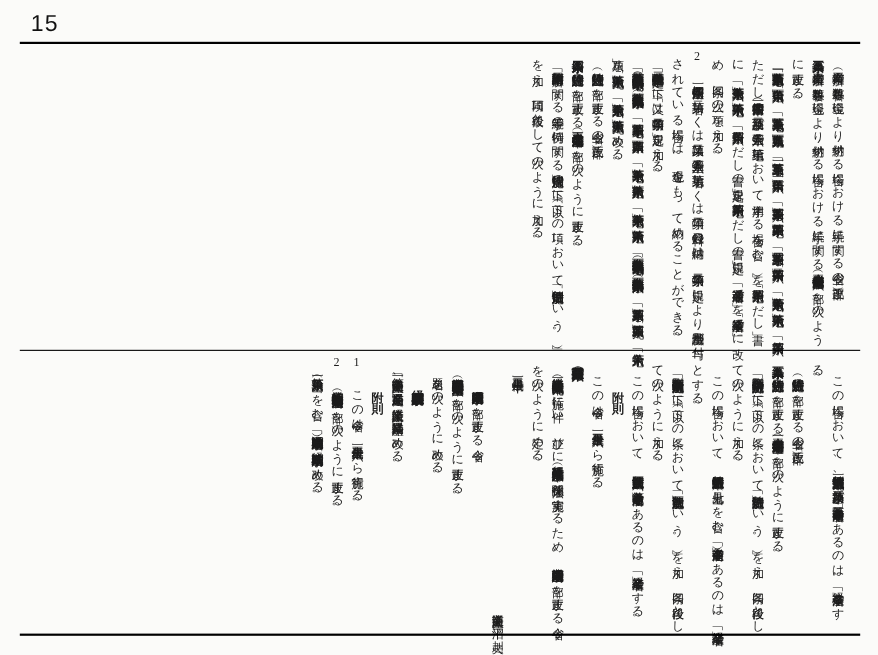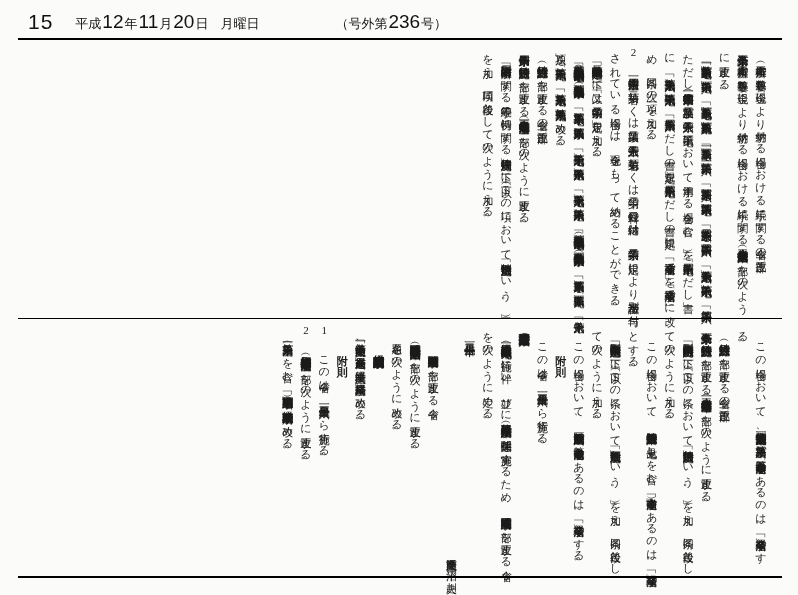--- a/index.html
+++ b/index.html
@@ -49,22 +49,20 @@
     font-family:"Liberation Sans",sans-serif;
     font-weight:bold;
   }
   .sig{text-align:end;}
 </style>
 </head>
 <body>
 
 <div class="header">
   <span class="pgnum">15</span>
-  <span class="date-group"><span>平成</span><span class="num">12</span><span>年</span><span class="num">11</span><span>月</span><span class="num">20</span><span>日</span><span class="weekday">月曜日</span></span>
-  <span class="issue"><span>（号外第</span><span class="num">236</span><span>号）</span></span>
 </div>
 
 <div class="rule rule-header"></div>
 
 <div class="vblock" id="top-block">
   <p><span>　（工業所有権の手数料等を現金により納付する場合における手続に関する省令の一部改正）</span></p>
   <p><b class="lead">第十三条</b><span>　工業所有権の手数料等を現金により納付する場合における手続に関する省令（平成八年通商産業省令第六十四号）の一部を次のように改正する。</span></p>
   <p><span>　第一条中「第百七条第五項」を「第百七条第六項」に、「第百九十五条第七項」を「第百九十五条第八項」に、「第三十一条第五項」を「第三十一条第六項」に、「第五十四条第六項」を「第五十四条第七項」に、「第四十二条第五項」を「第四十二条第六項」に、「第六十七条第六項」を「第六十七条第七項」に、「第四十条第六項ただし書（商標法第四十一条の二第五項及び第六十五条の七第三項において準用する場合を含む。）」を「第四十条第七項ただし書」に、「第七十六条第六項」を「第七十六条第七項」に、「第四十条第六項ただし書の規定」を「第四十条第七項ただし書の規定」に、「通商産業省令で」を「経済産業省令で」に改め、同条に次の一項を加える。</span></p>
   <p><span>2　商標法第四十一条の二第一項若しくは第二項又は第六十五条の七第一項若しくは第二項の登録料の納付は、第二条第二項の規定により識別番号が付与されている場合には、現金をもって納めることができる。</span></p>
   <p><span>　第二条中「現金納付関連規定」の下に「又は前条第二項の規定」を加える。</span></p>

